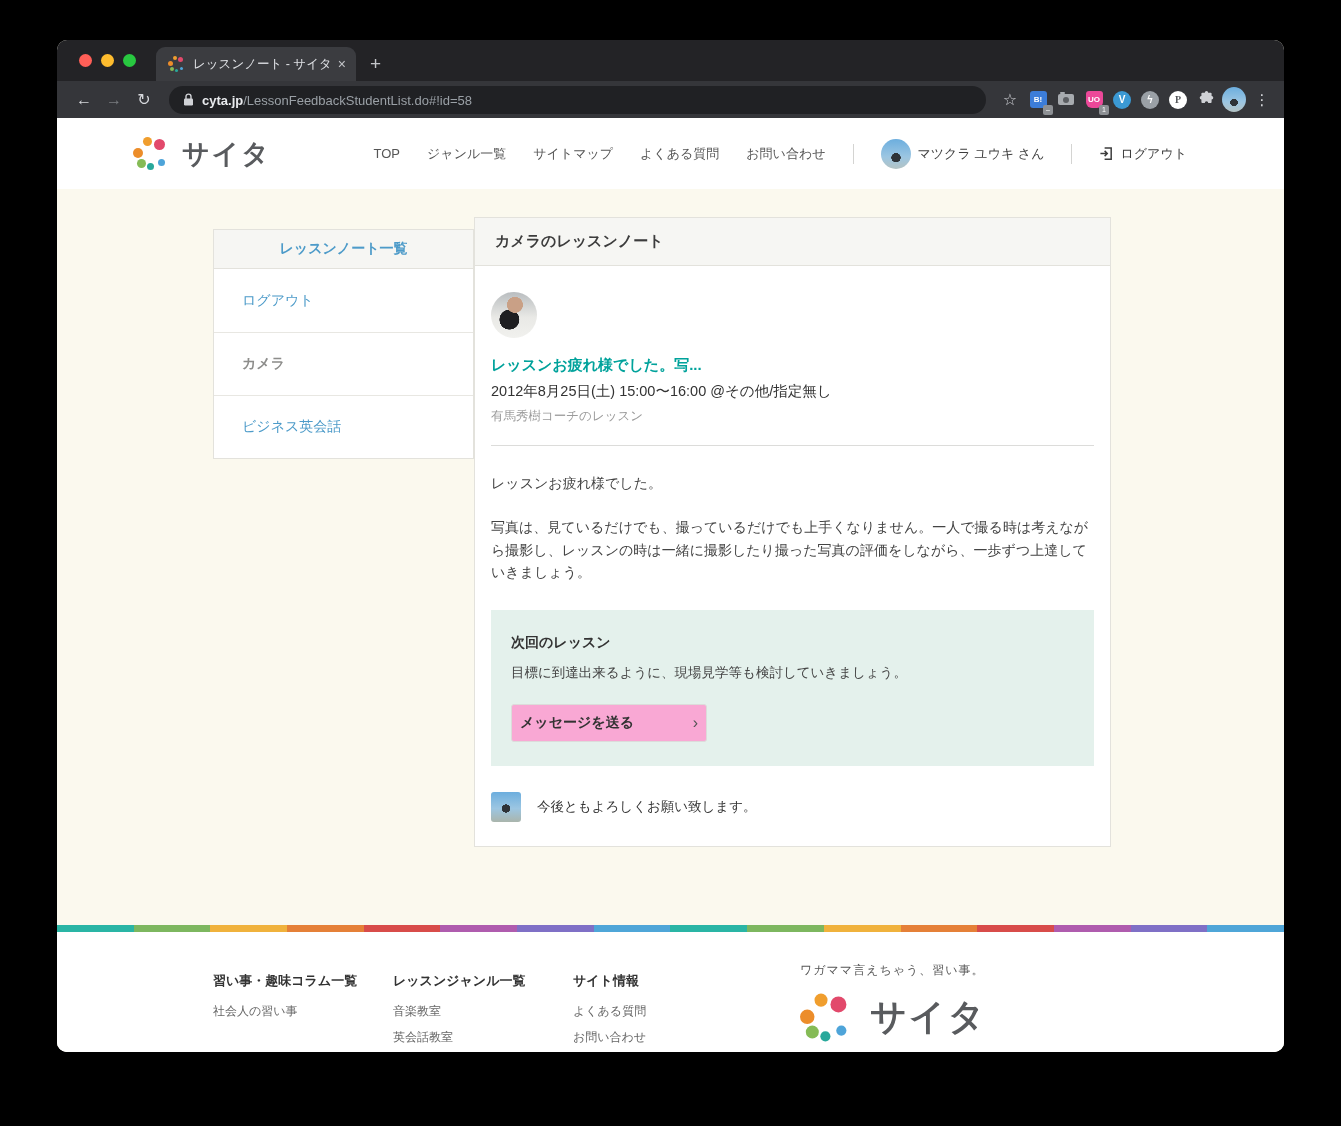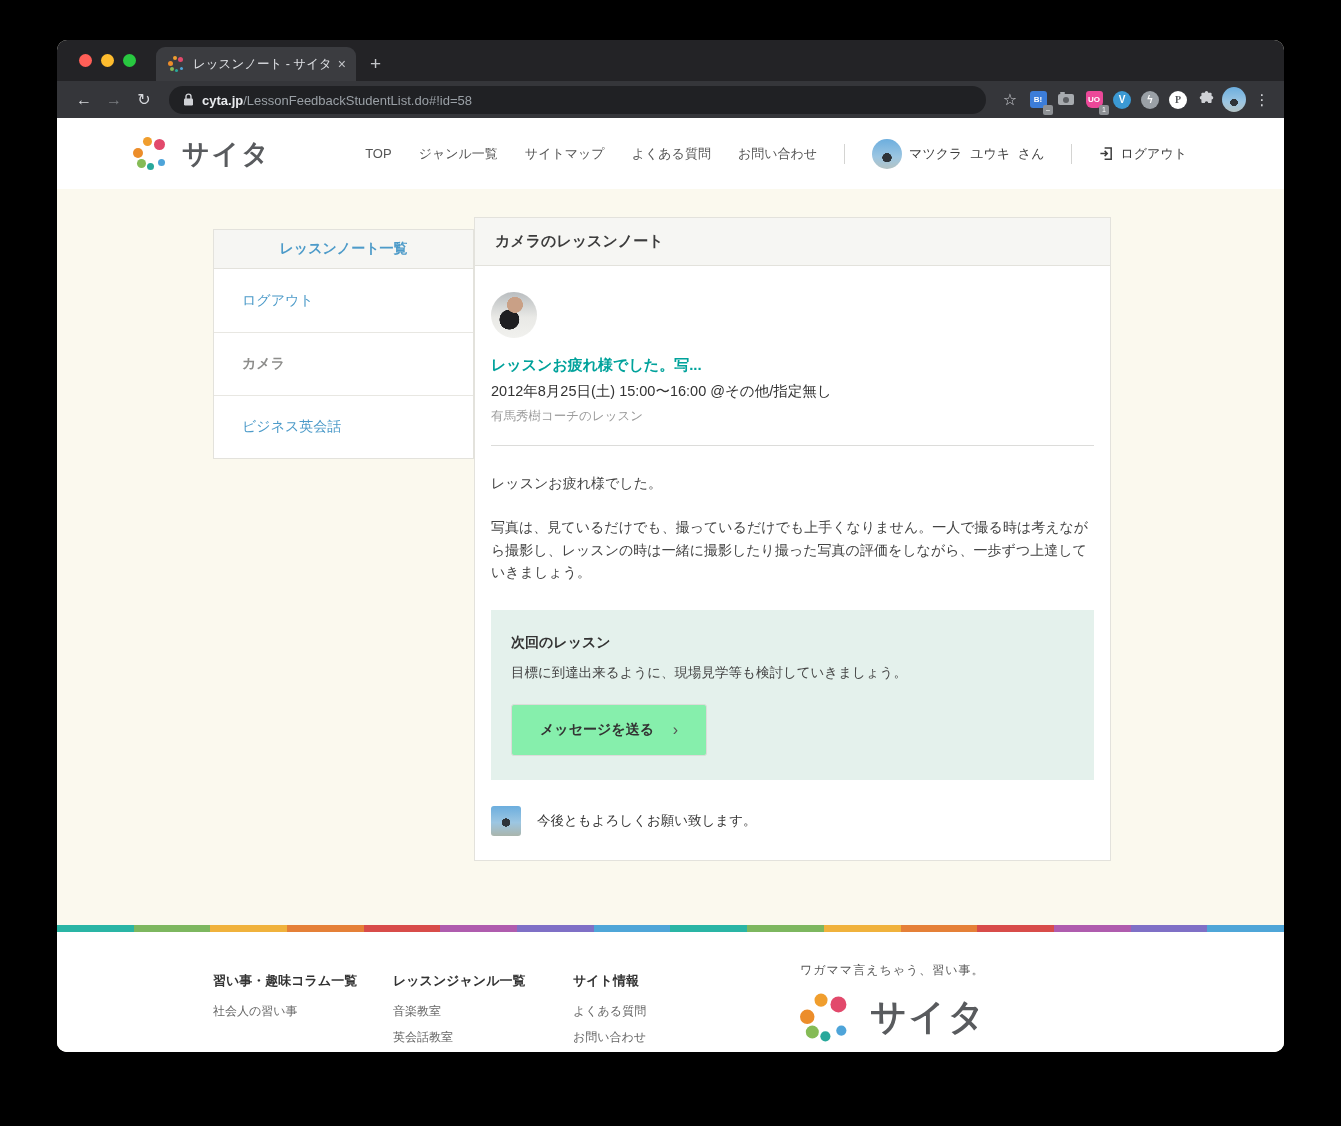--- a/index.html
+++ b/index.html
@@ -53,21 +53,21 @@
   .ld1 { left:10px; top:0;  width:9px;  height:9px;  }
   .ld2 { left:21px; top:2px; width:11px; height:11px; }
   .ld3 { left:0;  top:11px; width:10px; height:10px; }
   .ld4 { left:4px; top:22px; width:9px; height:9px; }
   .ld5 { left:14px; top:26px; width:7px; height:7px; }
   .ld6 { left:25px; top:22px; width:7px; height:7px; }
   .logo-text { font-size:27px; font-weight:bold; color:#595b5e; letter-spacing:2px; }
   .site-nav { margin-left:auto; display:flex; align-items:center; gap:27px; padding-right:97px; }
   .site-nav a { color:#555; font-size:13px; text-decoration:none; white-space:nowrap; }
   .hdr-sep { width:1px; height:20px; background:#d4d4d2; }
-  .user-chip { display:flex; align-items:center; gap:7px;font-family:Liberation Mono, monospace; }
+  .user-chip { display:flex; align-items:center; gap:7px; }
   .user-avatar { width:30px; height:30px; border-radius:50%;
     background: radial-gradient(circle at 50% 62%, #2e3338 0 19%, rgba(0,0,0,0) 20%), linear-gradient(180deg,#6caede 0%,#9cc6e2 60%,#b4c3c4 100%); }
   .user-name { font-size:13px; color:#3d3d3d; white-space:nowrap; }
   .logout { display:flex; align-items:center; gap:6px; font-size:13px; color:#3d3d3d; white-space:nowrap; }
 
   
   .tab-nav { height:34px; background:#f3f2ee; border-bottom:1px solid #dddcd6; display:flex; padding-left:156px; flex:0 0 auto; }
   .tab { height:34px; display:flex; align-items:center; padding:0 25px; font-size:13.5px; color:#4d9bc9; border-right:1px solid #dddcd6; white-space:nowrap; }
   .tab:first-child { border-left:1px solid #dddcd6; }
   .tab.active { background:#fff; color:#3f3f3f; font-weight:bold; }
@@ -95,22 +95,22 @@
   .lesson-title { color:#00a29b; font-size:15px; font-weight:bold; cursor:pointer; }
   .lesson-date { color:#333; font-size:14.5px; margin-top:7px; }
   .lesson-coach { color:#9b9b9b; font-size:12.5px; margin-top:7px; }
   .divider { border-bottom:1px solid #dcdcda; margin-top:20px; }
   .para { font-size:14px; color:#444; line-height:1.6; }
   .para.p1 { margin-top:26px; }
   .para.p2 { margin-top:22px; }
   .next-box { margin-top:26px; background:#e4f1ec; padding:24px 20px; }
   .next-title { font-size:14px; font-weight:bold; color:#333; }
   .next-body { font-size:13.5px; color:#444; margin-top:12px; }
-  .msg-btn { margin-top:22px; width:196px; height:52px; background:#86efac; border:1px solid #dcdcda; border-radius:3px;
-             display:flex; align-items:center; justify-content:space-between; padding:0 28px; cursor:pointer; }
+  .msg-btn { margin-top:22px; width:196px; height:38px; background:#f9a8d4; border:1px solid #dcdcda; border-radius:3px;
+             display:flex; align-items:center; justify-content:space-between; padding:0 8px; cursor:pointer; }
   .msg-btn .lbl { font-size:14px; font-weight:bold; color:#333; }
   .msg-btn .chv { font-size:16px; color:#555; }
   .comment { margin-top:26px; display:flex; align-items:center; gap:16px; }
   .cm-avatar { width:30px; height:30px; border-radius:3px; flex:0 0 auto;
     background: radial-gradient(circle at 50% 55%, #2e3338 0 18%, rgba(0,0,0,0) 19%), linear-gradient(180deg,#6caede 0%,#9cc6e2 55%,#aab5ac 100%); }
   .cm-text { font-size:13.5px; color:#333; }
 
   
   .stripe { height:7px; flex:0 0 auto;
     background:linear-gradient(to right,

